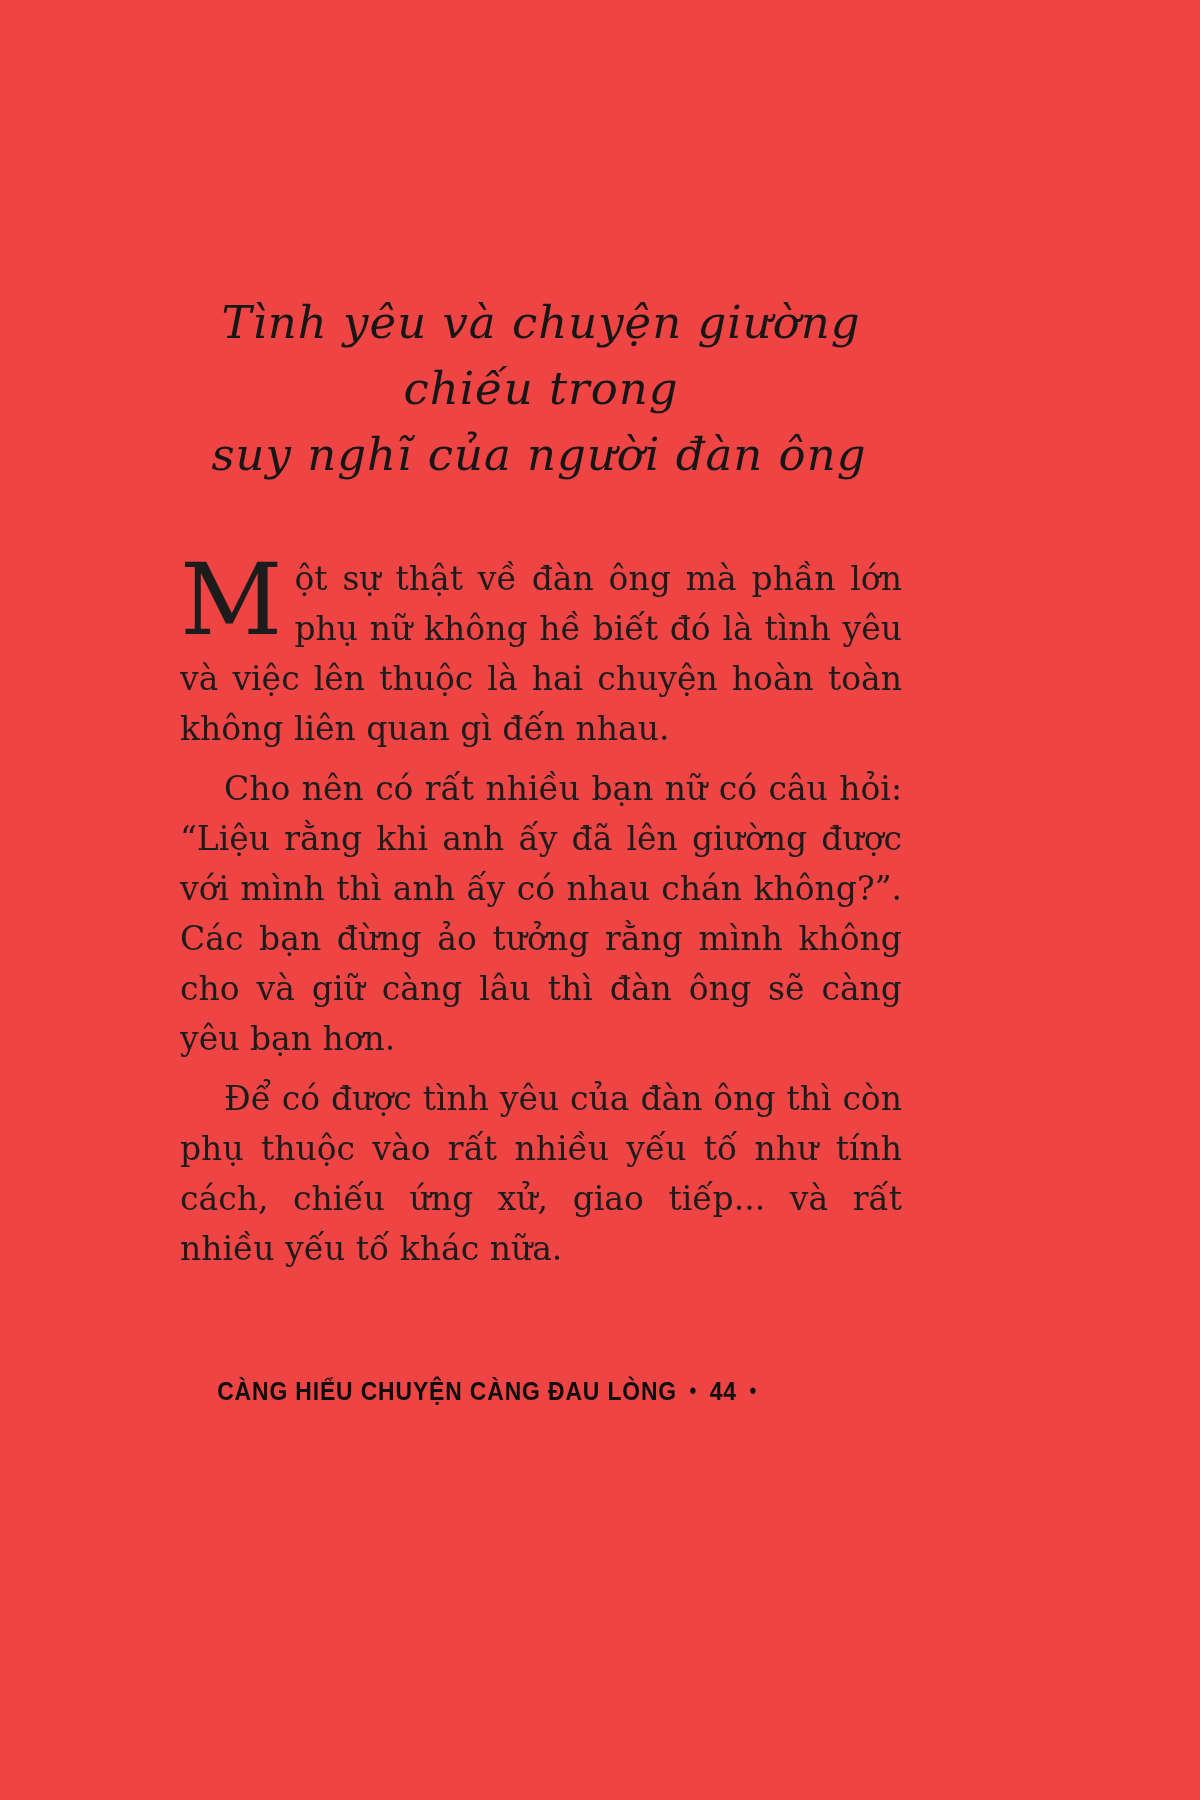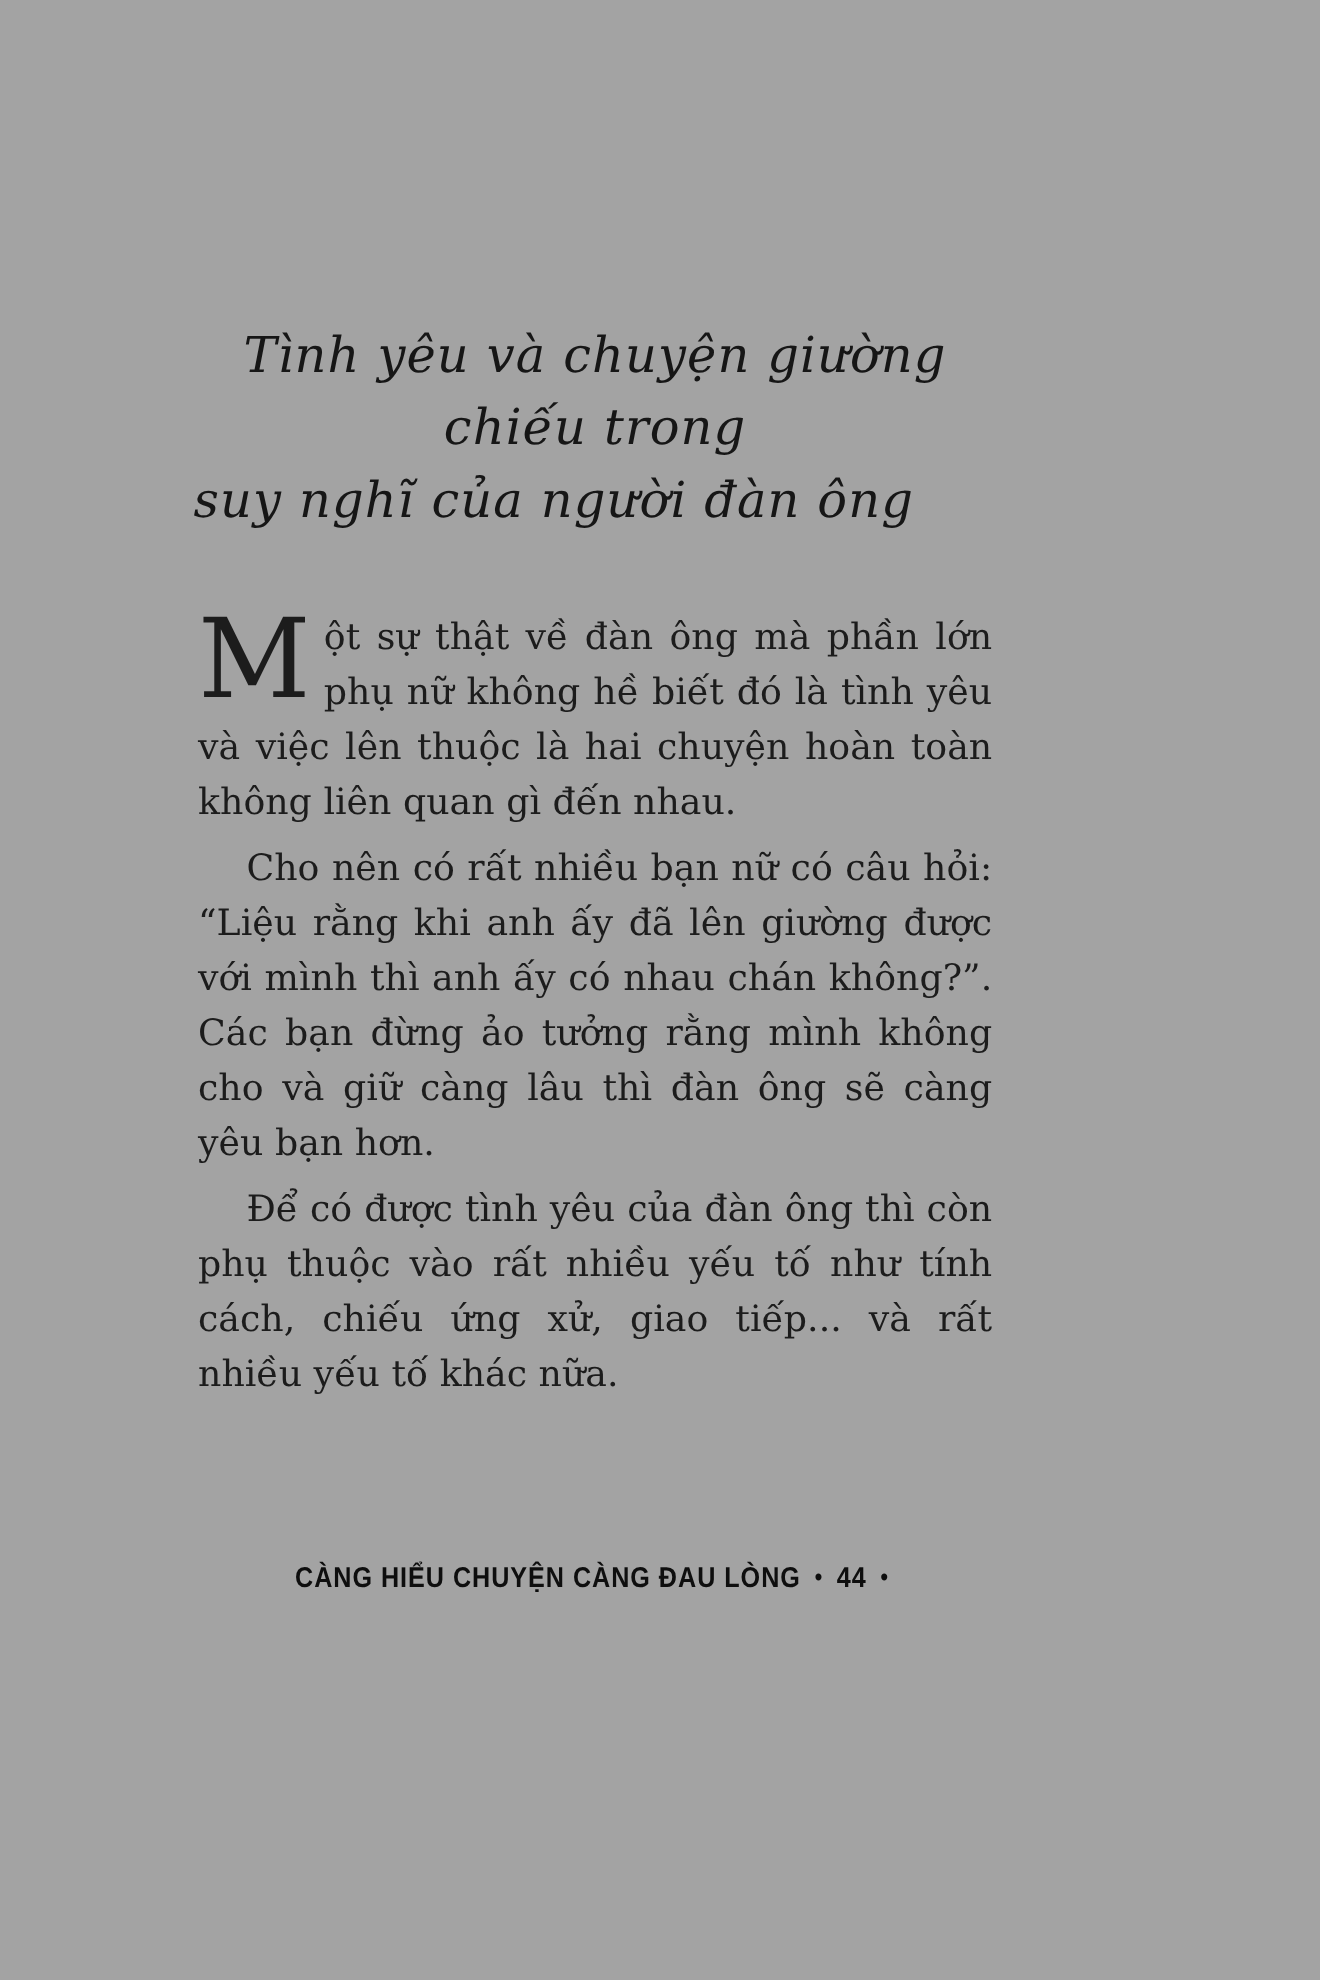--- a/index.html
+++ b/index.html
@@ -3,21 +3,21 @@
 <meta charset="utf-8">
 <style>
   * { box-sizing: border-box; }
   html, body { margin: 0; padding: 0; }
   body { background: #ffffff; }
 
   .page {
     position: relative;
     width: 1200px;
     height: 1800px;
-    background: #a3a3a3;
+    background: #ef4444;
     color: #1c1c1c;
     font-family: "DejaVu Serif", "Liberation Serif", serif;
     overflow: hidden;
   }
 
   .content {
     position: absolute;
     left: 180px;
     top: 0;
     width: 722px;
@@ -28,21 +28,21 @@
     margin: 0;
     padding-top: 290px;
     font-style: italic;
     font-weight: 500;
     font-size: 45px;
     line-height: 66px;
     letter-spacing: 1px;
     color: #161616;
   }
   .chapter-title .line1 { display: block; text-align: center; }
-  .chapter-title .line2 { display: block; text-align: left; margin-left: -4px; }
+  .chapter-title .line2 { display: block; text-align: center; margin-left: -4px; }
 
   
   .body-text {
     margin-top: 66px;
     font-size: 33px;
     line-height: 50px;
     text-align: justify;
     color: #1c1c1c;
   }
   p.para { margin: 0 0 10px 0; }
@@ -54,23 +54,22 @@
     line-height: 80px;
     height: 92px;
     padding: 6px 12px 0 0;
     font-weight: 400;
   }
 
   
   .footer {
     position: absolute;
     left: 180px;
-    top: 1419px;
+    top: 1376px;
     width: 722px;
-    text-align: center;
     color: #0e0e0e;
   }
   .footer-inner {
     display: inline-block;
     transform: scaleX(0.88);
     transform-origin: center;
     font-family: "Liberation Sans", sans-serif;
     font-weight: 700;
     font-size: 26px;
     letter-spacing: 1px;

